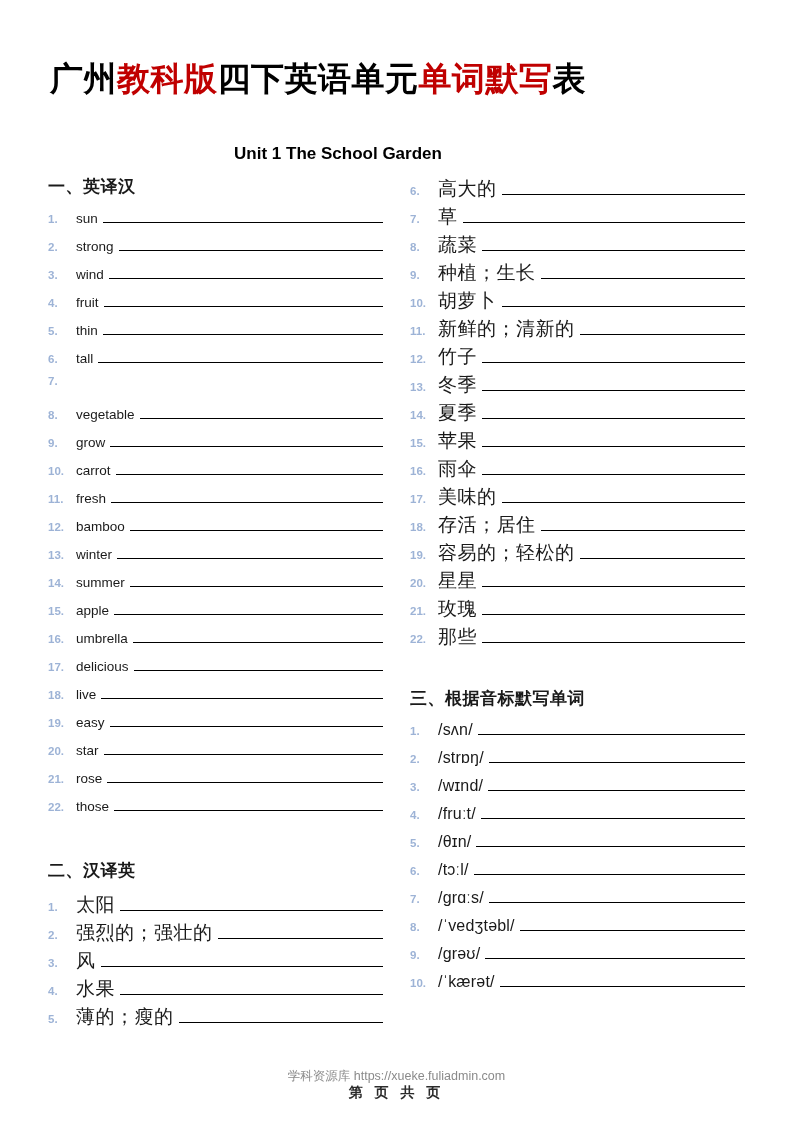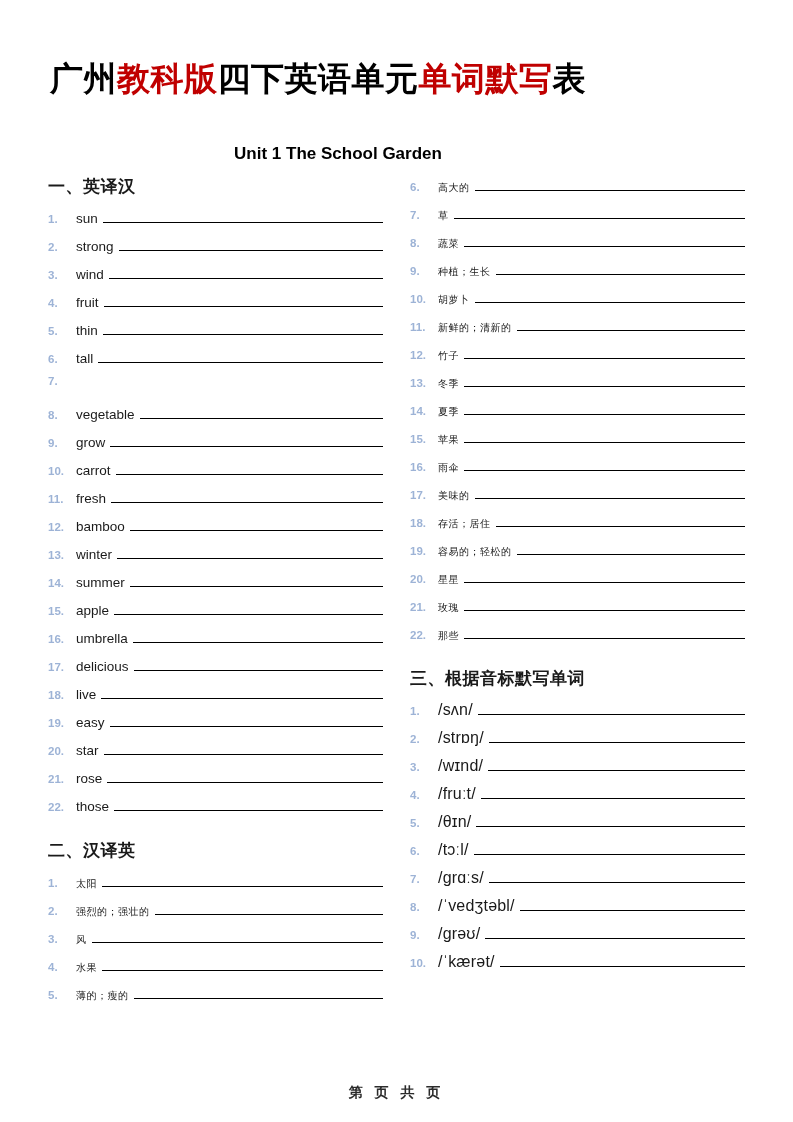--- a/index.html
+++ b/index.html
@@ -56,21 +56,21 @@
   .col-right { left: 410px; width: 335px; }
 
   .section-head {
     font-size: 17px;
     font-weight: bold;
     color: #1a1a1a;
     margin: 0 0 10px 0;
     letter-spacing: 0.5px;
     line-height: 1.3;
   }
-  .section-head.gap-top { margin-top: 16px; }
+  .section-head.gap-top { margin-top: 36px; }
 
   ol.qlist {
     list-style: none;
     margin: 0;
     padding: 0;
   }
   .qrow {
     display: flex;
     align-items: baseline;
     height: 28px;
@@ -90,21 +90,21 @@
     min-width: 0;
   }
   .qtext {
     font-size: 13.5px;
     color: #1a1a1a;
     white-space: nowrap;
     flex: 0 0 auto;
     padding-right: 5px;
   }
   .qtext.cn {
-    font-size: 10px;
+    font-size: 19px;
     letter-spacing: 0.5px;
   }
   .qtext.ipa {
     font-size: 16px;
     letter-spacing: 0.2px;
   }
   .qblank {
     flex: 1 1 auto;
     border-bottom: 1.4px solid #000000;
     height: 14px;
@@ -535,15 +535,16 @@
           <span class="qnum">10.</span>
           <span class="qbody">
             <span class="qtext ipa">/ˈkærət/</span>
             <span class="qblank"></span>
           </span>
         </li>
       </ol>
 
   </div>
 
+  <div class="footer-site">学科资源库 https://xueke.fuliadmin.com</div>
   <div class="footer-page">第  页  共  页</div>
 
 </div>
 
 </body></html>

